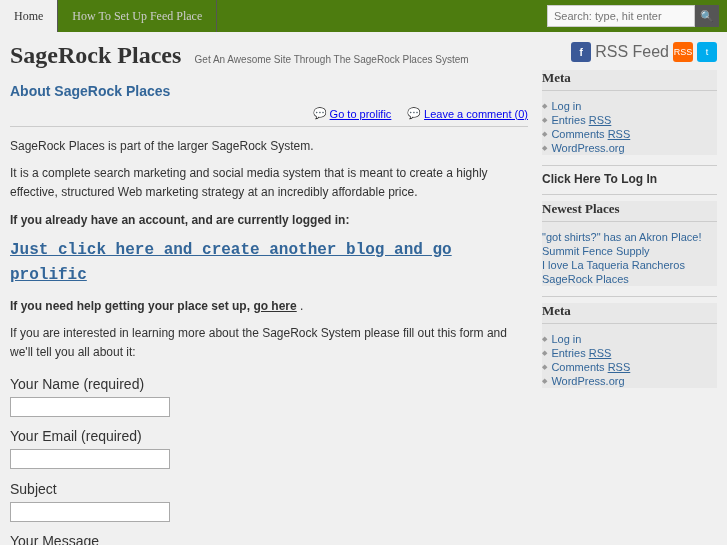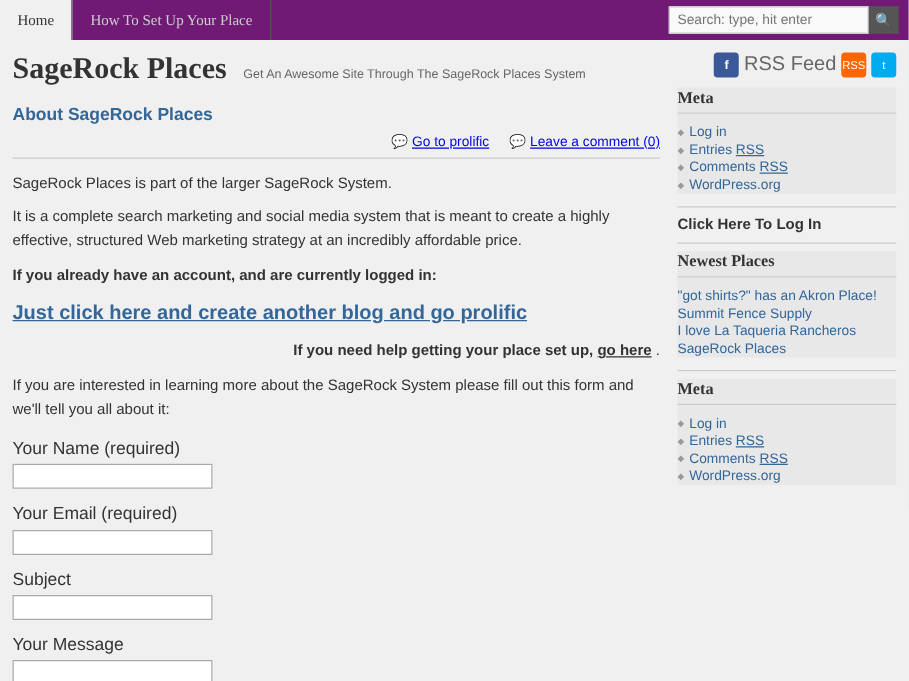--- a/index.html
+++ b/index.html
@@ -1,20 +1,20 @@
 <!DOCTYPE html>
 <html><head>
   <meta charset="utf-8">
   <style>
     * { margin: 0; padding: 0; box-sizing: border-box; }
     body { font-family: Georgia, 'Times New Roman', serif; font-size: 13px; background: #e8e8e8; color: #333; }
 
     
     #top-nav {
-      background: #701a75;
+      background: #4d7c0f;
       padding: 0;
       display: flex;
       align-items: stretch;
       height: 32px;
     }
     .nav-tab {
       color: #ccc;
       padding: 0 14px;
       font-size: 12px;
       display: flex;
@@ -26,21 +26,21 @@
       background: #f0f0f0;
       color: #333;
     }
     .nav-search {
       margin-left: auto;
       display: flex;
       align-items: center;
       padding: 4px 8px;
     }
     .nav-search input {
-      width: 160px;
+      width: 148px;
       height: 22px;
       padding: 2px 6px;
       font-size: 11px;
       border: 1px solid #ccc;
       background: #f9f9f9;
       color: #999;
     }
     .nav-search button {
       height: 22px;
       width: 24px;
@@ -245,21 +245,21 @@
     }
   </style>
 </head>
 <body>
 
 <nav id="top-nav">
   <div class="nav-tab active">
     <span>Home</span>
   </div>
   <div class="nav-tab">
-    <span>How To Set Up Your Place</span>
+    <span>How To Set Up Feed Place</span>
   </div>
   <div class="nav-search">
     <input type="text" placeholder="Search: type, hit enter" style="">
     <button>
       <span>🔍</span>
     </button>
   </div>
 </nav>
 
 <div id="wrapper">
@@ -281,24 +281,24 @@
         <span>
           <span>💬</span>
           <a href="#">Leave a comment (0)</a>
         </span>
       </div>
 
       <div class="post-body">
         <p>SageRock Places is part of the larger SageRock System.</p>
         <p>It is a complete search marketing and social media system that is meant to create a highly effective, structured Web marketing strategy at an incredibly affordable price.</p>
         <p><strong>If you already have an account, and are currently logged in:</strong></p>
-        <p style="margin-top:6px;">
+        <p style="margin-top:6px;font-family:Liberation Mono, monospace;">
           <a href="#" class="big-link">Just click here and create another blog and go prolific</a>
         </p>
-        <p style="margin-top:8px;text-align:right;">
+        <p style="margin-top:8px;">
           <strong>If you need help getting your place set up,</strong>
           <a href="#" style="font-weight:bold;text-decoration:underline;color:#333;">go here</a>
           <span>.</span>
         </p>
         <p>If you are interested in learning more about the SageRock System please fill out this form and we'll tell you all about it:</p>
 
         <div class="form-section">
           <div class="form-group">
             <label>Your Name (required)</label>
             <input type="text" style="">

